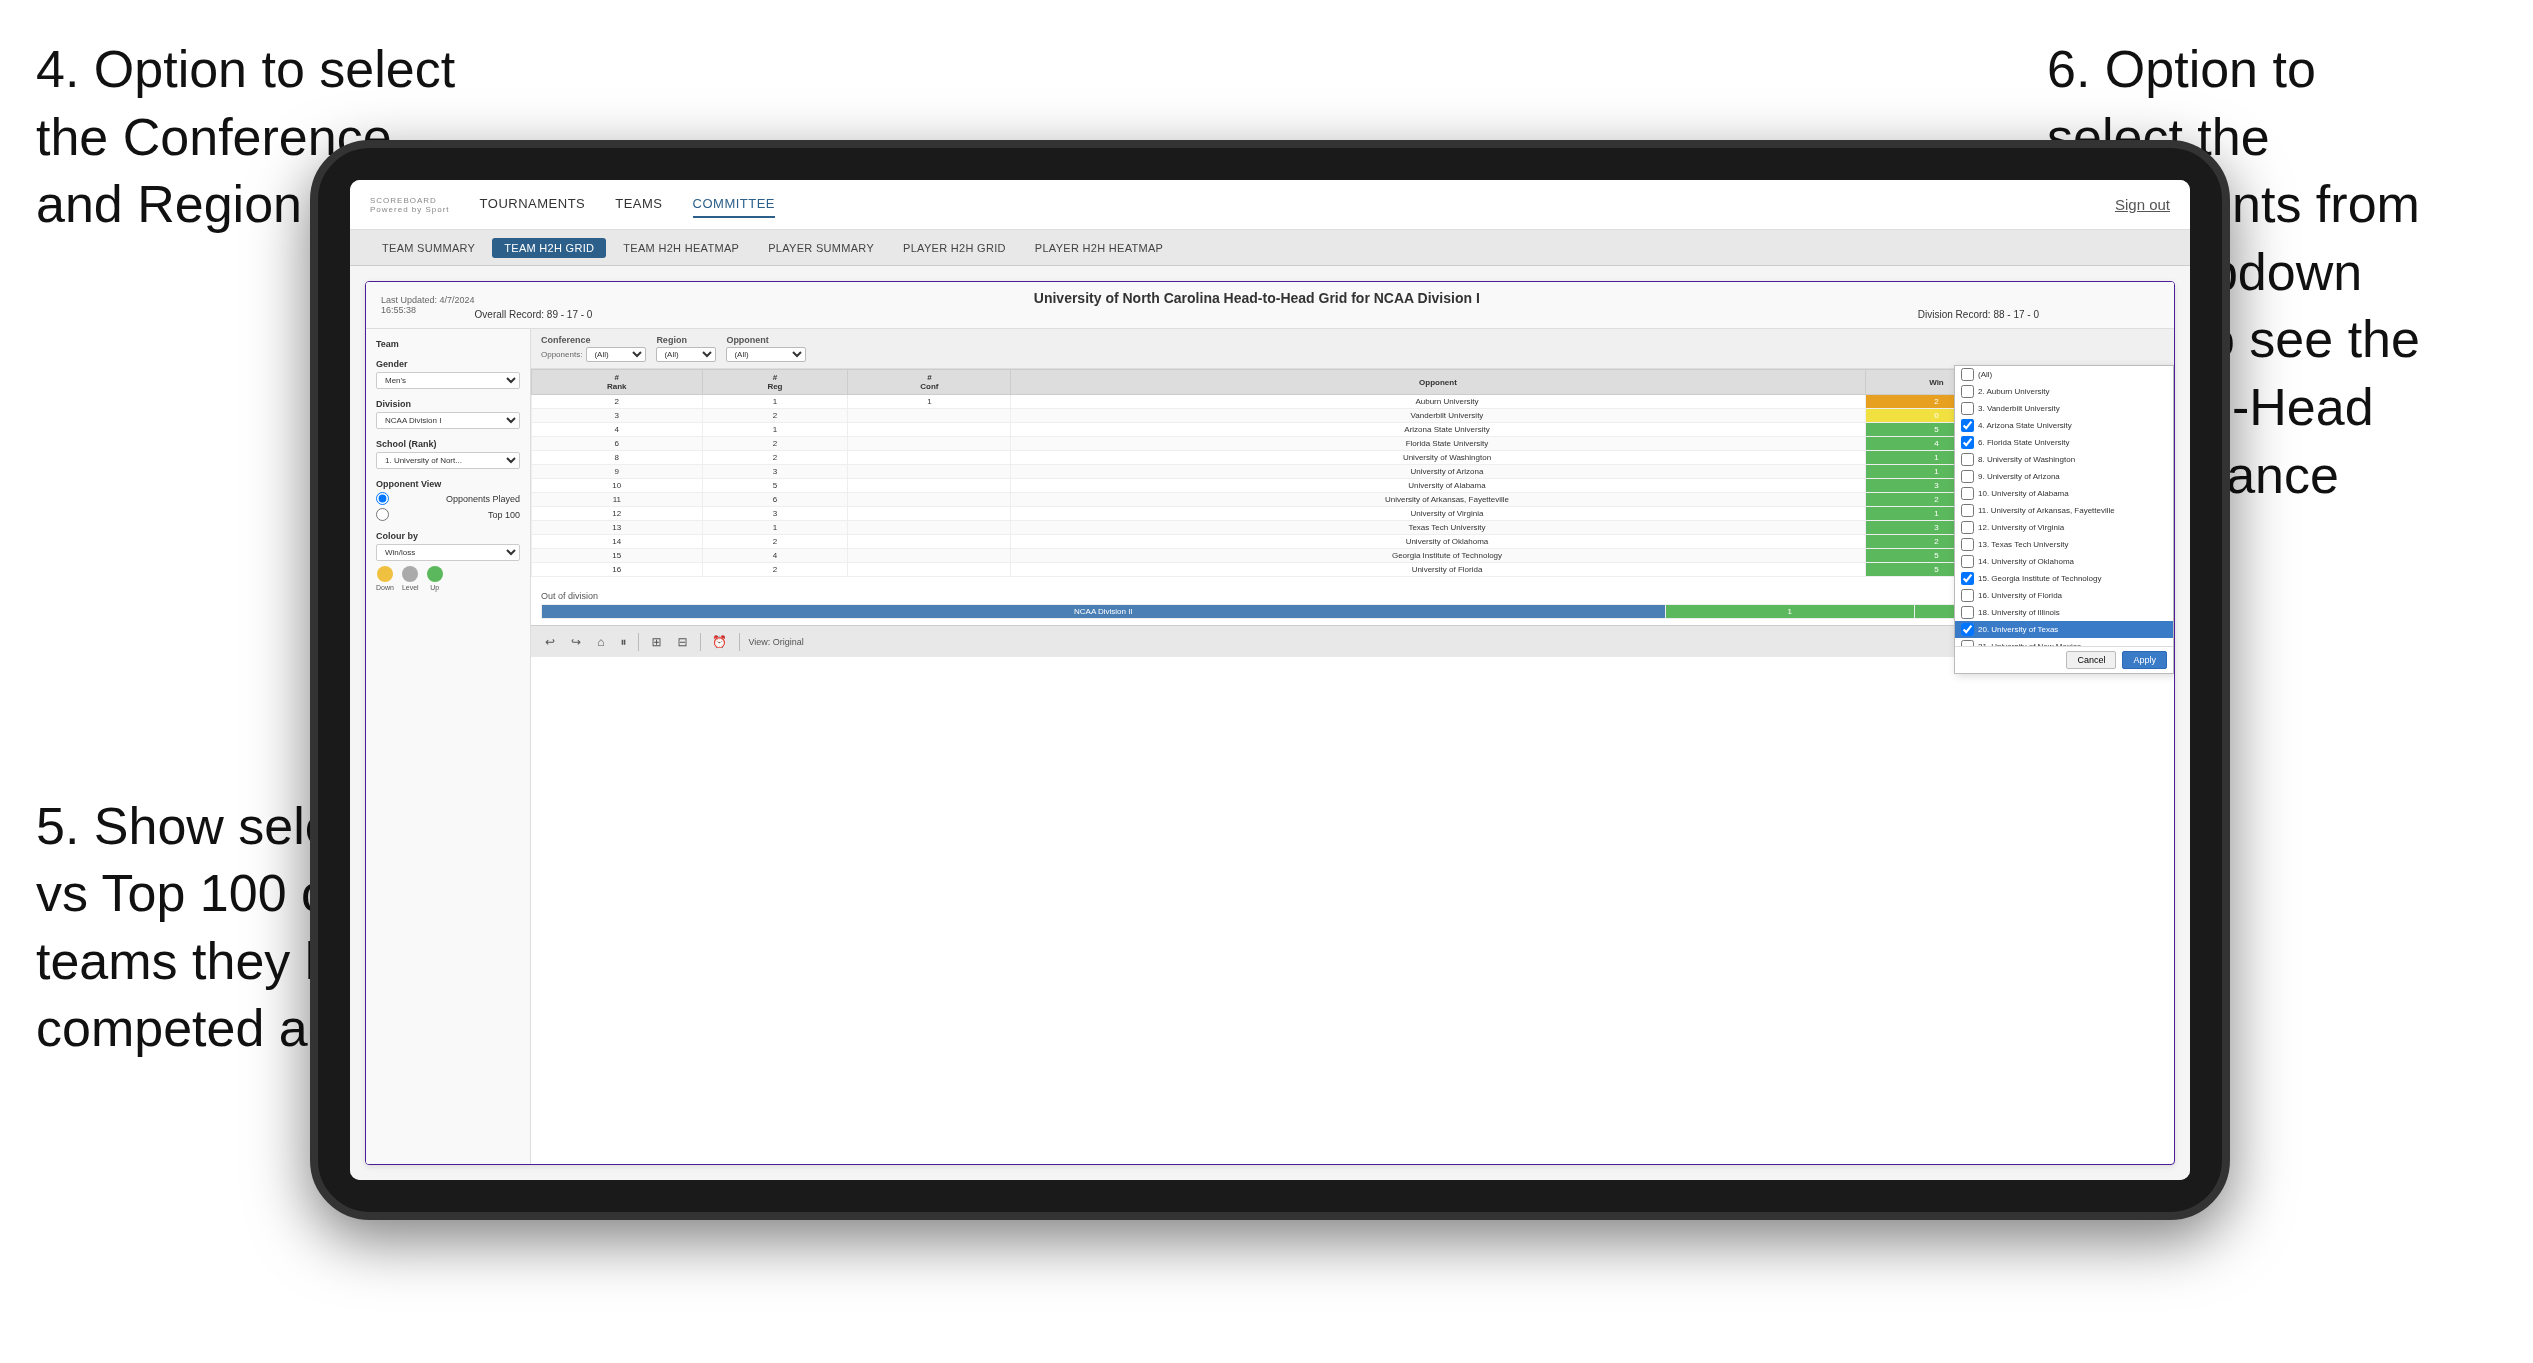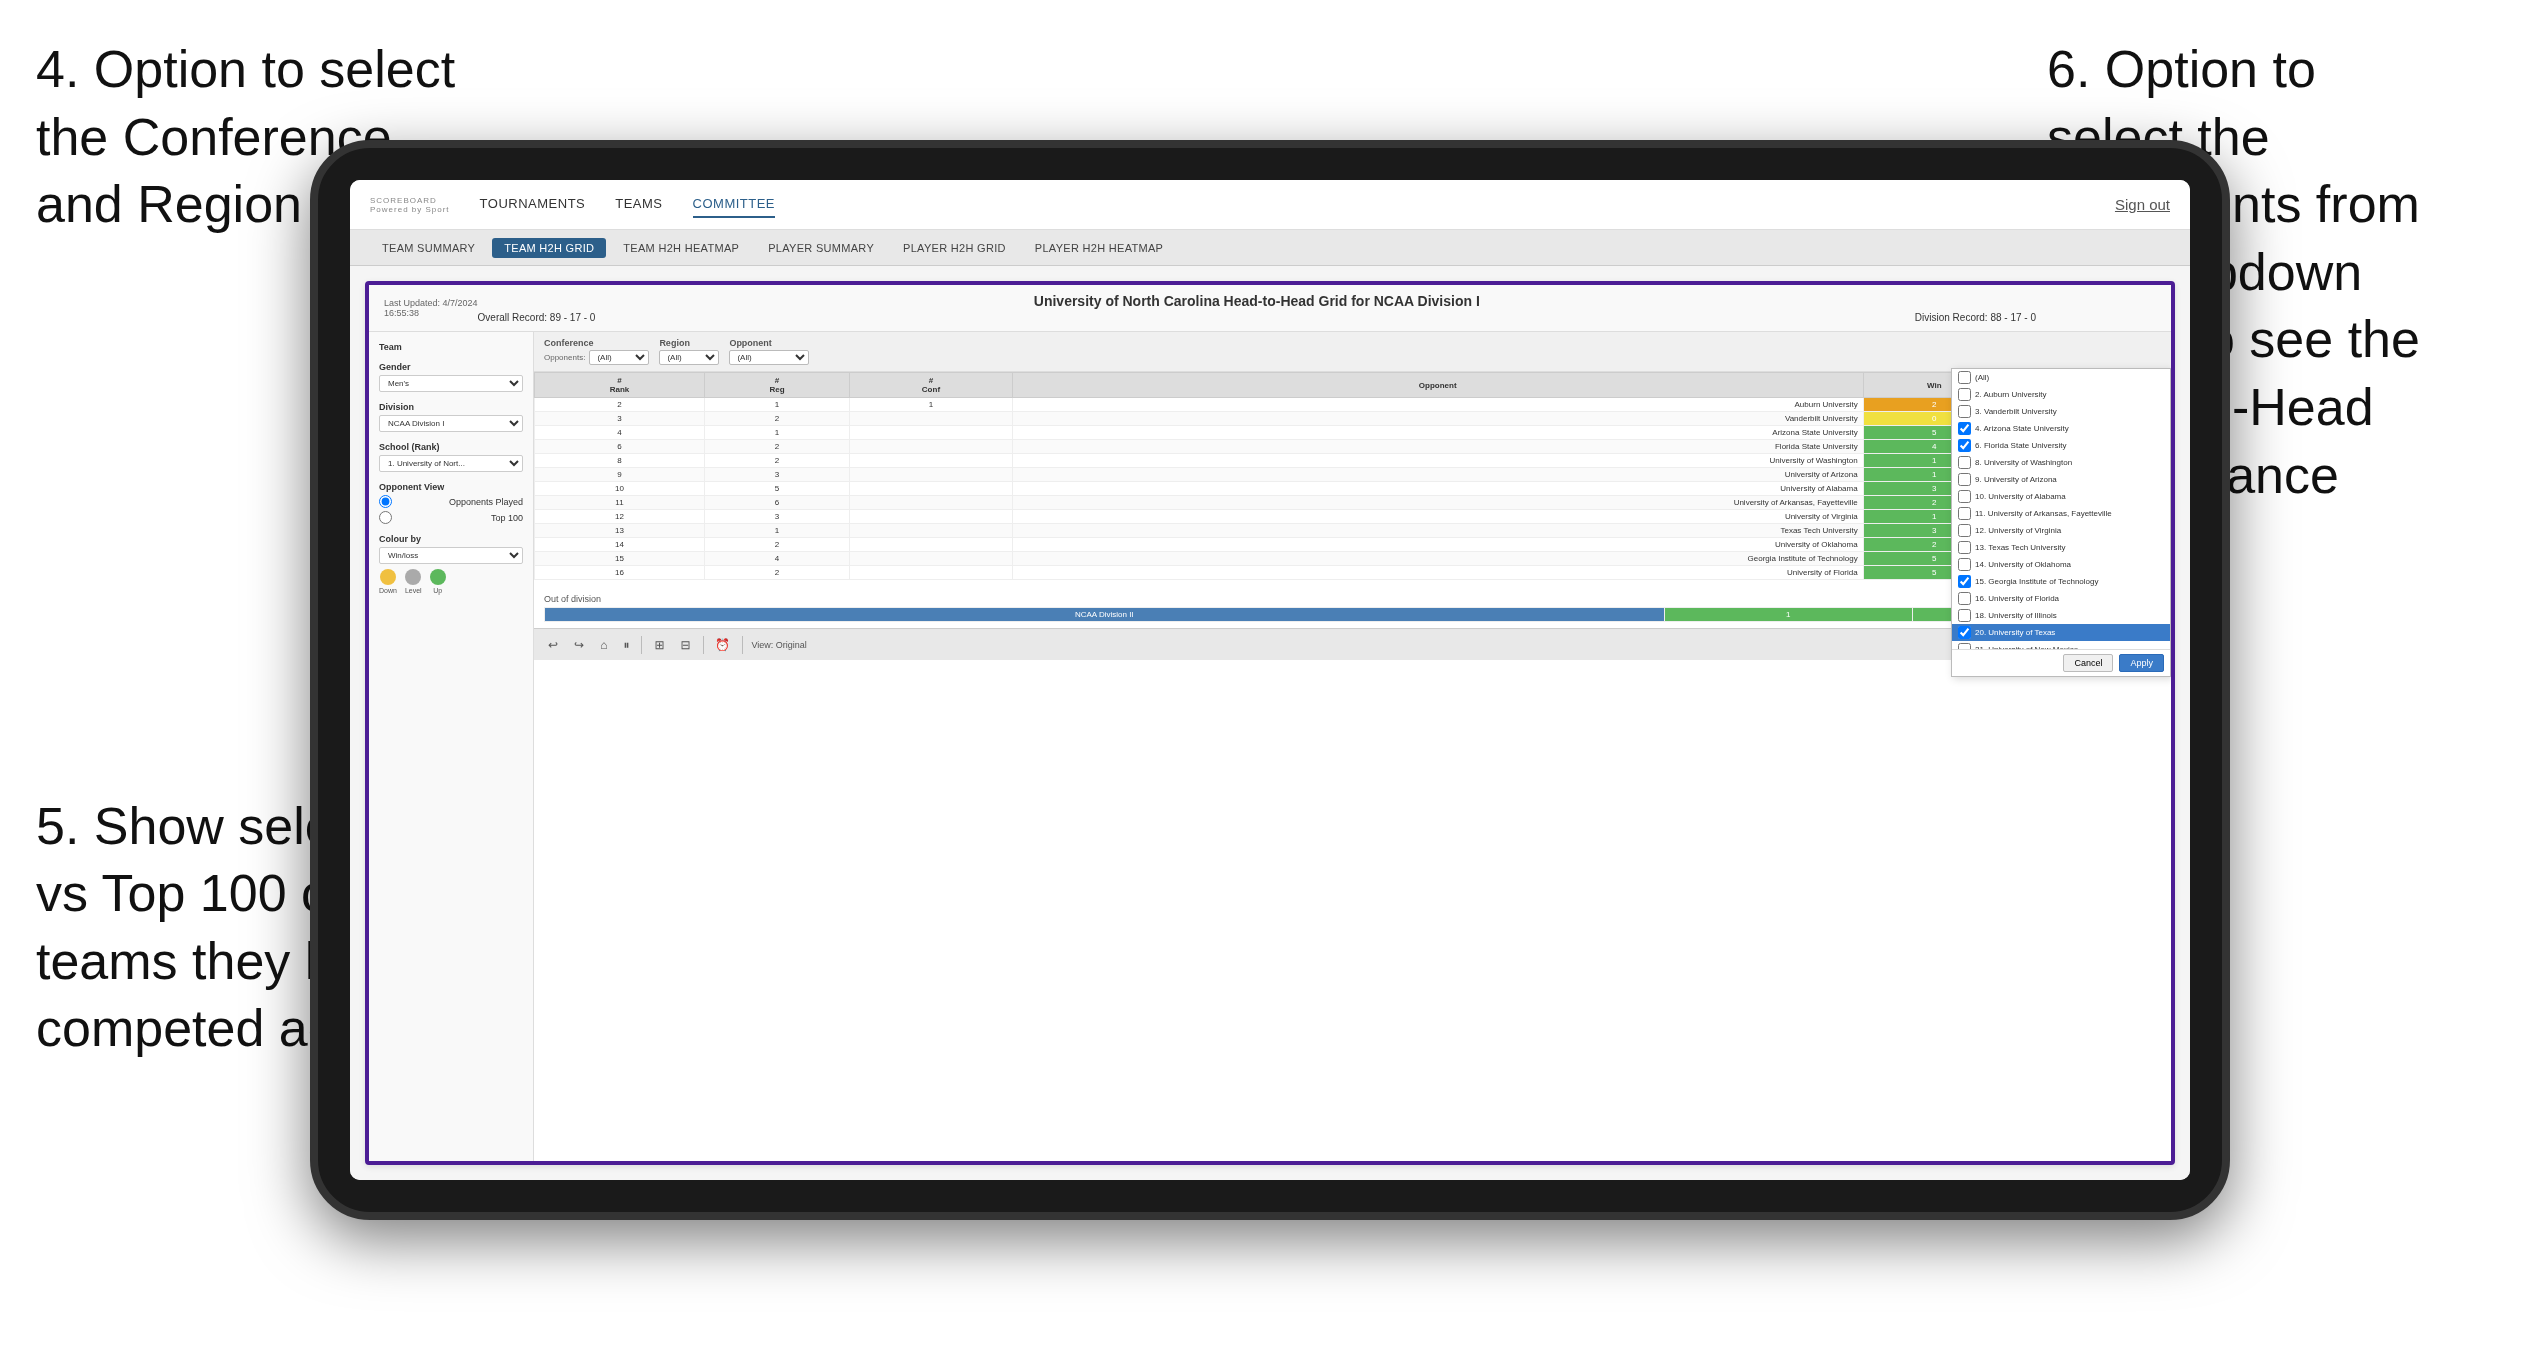--- a/index.html
+++ b/index.html
@@ -137,21 +137,21 @@
       overflow: hidden;
       display: flex;
       align-items: flex-start;
       justify-content: center;
       padding: 15px;
     }
 
     
     .dashboard-panel {
       background: white;
-      border: 4px solid #4c1d95;
+      border: 1px solid #4c1d95;
       border-radius: 4px;
       width: 100%;
       height: 100%;
       display: flex;
       flex-direction: column;
       overflow: hidden;
       box-shadow: 0 2px 6px rgba(0,0,0,0.1);
     }
 
     .panel-header {
@@ -343,21 +343,21 @@
 
     table.data-table tbody td {
       padding: 2px 5px;
       font-size: 8px;
       color: #333;
       border: 1px solid #eee;
       text-align: center;
     }
 
     table.data-table tbody td.name-col {
-      text-align: right;
+      text-align: center;
       padding-left: 23px;
     }
 
     
     .out-of-division {
       padding: 6px 10px;
       flex-shrink: 0;
     }
 
     .out-of-division-title {

